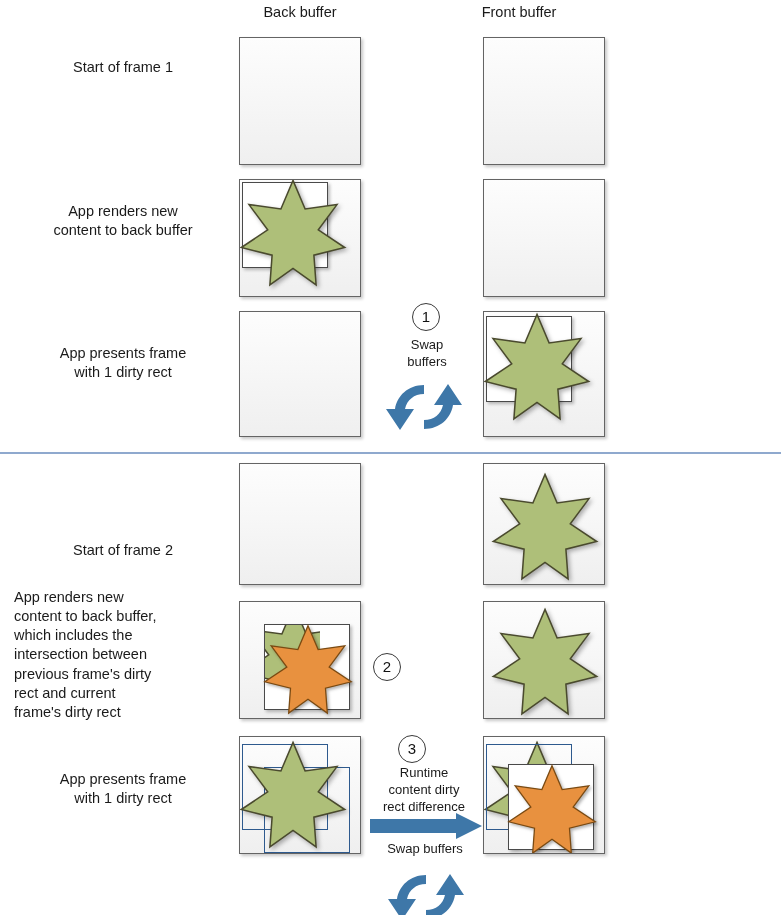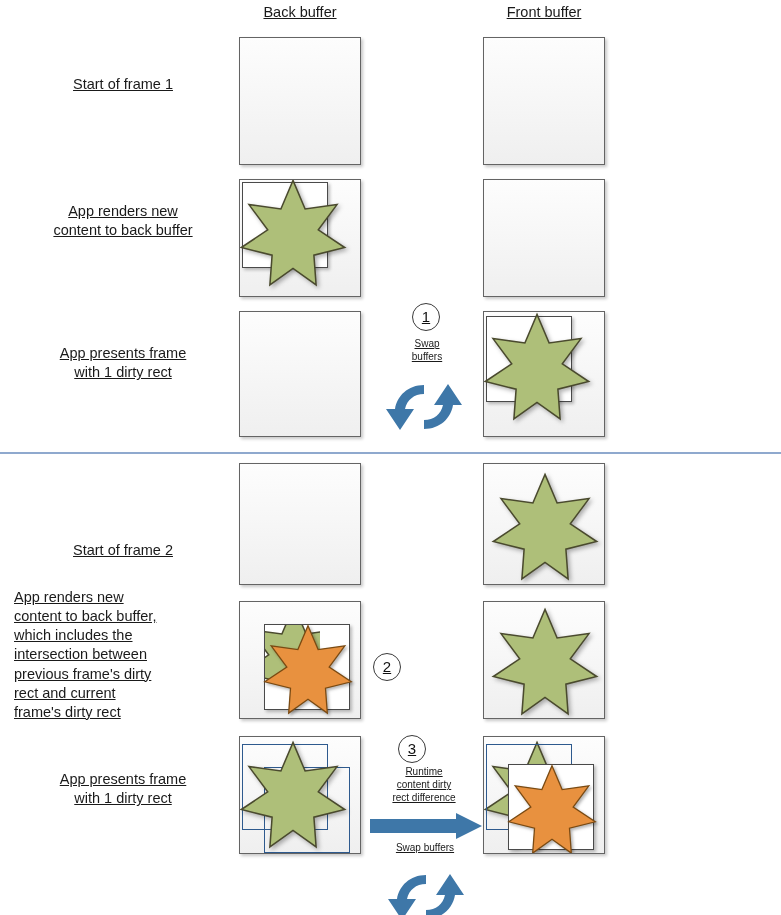--- a/index.html
+++ b/index.html
@@ -6,21 +6,21 @@
     margin: 0; padding: 0;
     background: #ffffff;
   }
   body {
     width: 781px; height: 915px;
     position: relative;
     font-family: "Liberation Sans", sans-serif;
     color: #000000;
     overflow: hidden;
   }
-  .abs { position: absolute; text-decoration: underline; }
+  .abs { position: absolute; }
 
   
   .col-head {
     font-size: 14.5px;
     color: #1a1a1a;
     text-align: center;
     line-height: 1.2;
   }
 
   
@@ -73,36 +73,36 @@
     border-radius: 50%;
     background: #ffffff;
     font-size: 15px;
     line-height: 26px;
     text-align: center;
     color: #111;
     box-sizing: border-box;
   }
 
   .step-text {
-    font-size: 10px;
+    font-size: 13px;
     text-align: center;
     line-height: 1.3;
     color: #1a1a1a;
   }
 
   .swap-icon svg { display: block; }
   .copy-arrow svg { display: block; }
 </style>
 </head>
 <body>
 
 <div class="abs col-head" style="left:239px; top:4px; width:122px;">Back buffer</div>
-<div class="abs col-head" style="left:483px; top:4px; width:122px;">Front buffer</div>
-
-<div class="abs row-label" style="left:18px; top:75px; width:210px; white-space:pre-line;">Start of frame 1</div>
+<div class="abs col-head" style="left:458px; top:4px; width:122px;">Front buffer</div>
+
+<div class="abs row-label" style="left:18px; top:58px; width:210px; white-space:pre-line;">Start of frame 1</div>
 
 <div class="abs buffer" style="left:239px; top:37px; width:122px; height:128px;"></div>
 <div class="abs buffer" style="left:483px; top:37px; width:122px; height:128px;"></div>
 
 <div class="abs row-label" style="left:18px; top:202px; width:210px; white-space:pre-line;">App renders new
 content to back buffer</div>
 
 <div class="abs buffer" style="left:239px; top:179px; width:122px; height:118px;">
   <div class="dirty-card" style="left:2px; top:2px; width:86px; height:86px;"></div>
   <div class="starwrap" style="left:-2px; top:-4px;">

